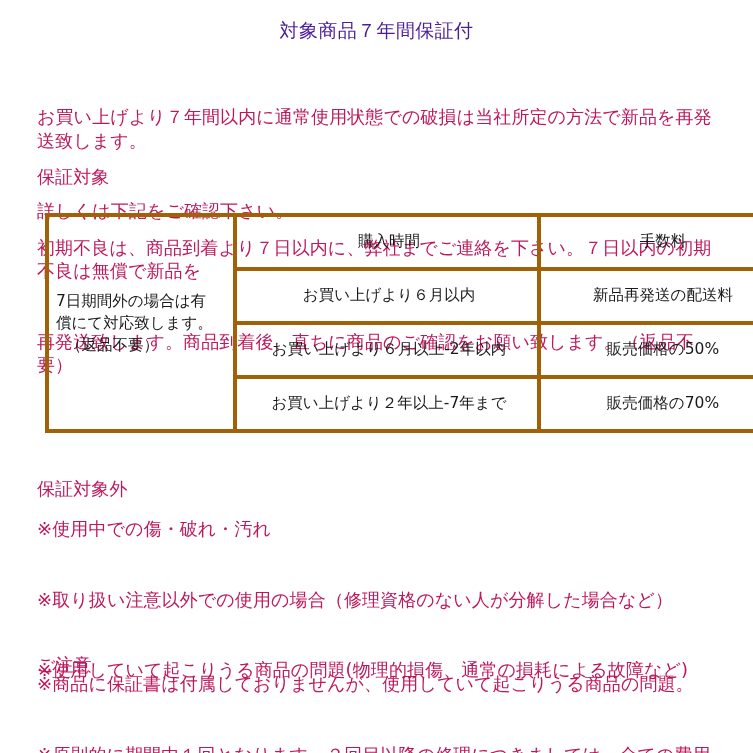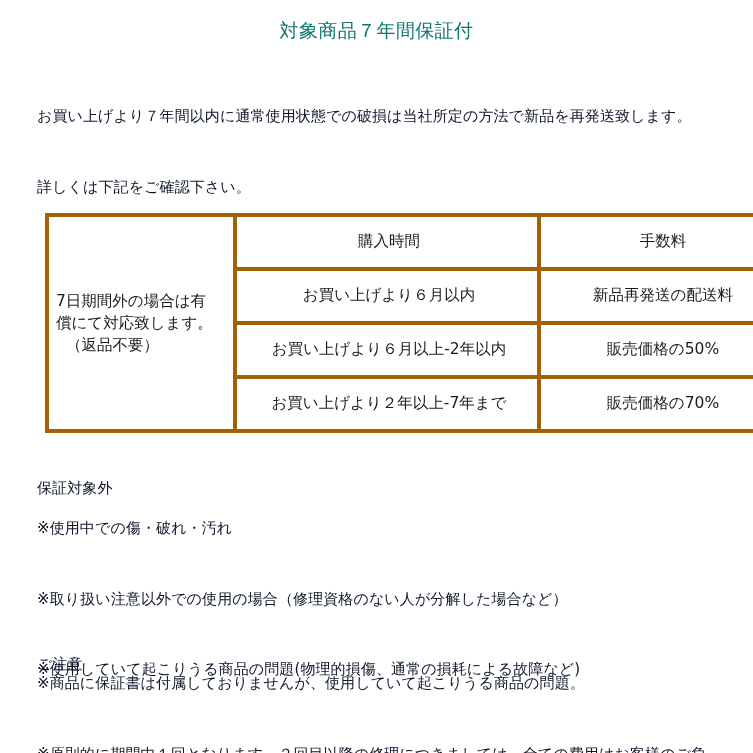--- a/index.html
+++ b/index.html
@@ -27,32 +27,32 @@
   .doc-title {
     position: absolute;
     left: 0;
     top: 17px;
     width: 753px;
     text-align: center;
     font-size: 19px;
     line-height: 26px;
     letter-spacing: 0.4px;
     font-weight: 400;
-    color: #0f766e;
+    color: #4c1d95;
   }
 
   
   .para {
     position: absolute;
     left: 37px;
     width: 680px;
-    font-size: 15px;
+    font-size: 18px;
     line-height: 23.5px;
     letter-spacing: 0.1px;
-    color: #0f172a;
+    color: #be185d;
     white-space: pre-wrap;
   }
   .para .line { display: block; }
 
   .intro   { top: 58px; }
   .cover   { top: 118px; }
   .exheading { top: 430px; }
   .exlist  { top: 470px; }
   .noteheading { top: 606px; }
   .notelist { top: 625px; }
@@ -102,20 +102,25 @@
 
 <div class="page">
 
   <div class="doc-title">対象商品７年間保証付</div>
 
   <div class="para intro">
     <span class="line">お買い上げより７年間以内に通常使用状態での破損は当社所定の方法で新品を再発送致します。</span>
     <span class="line">詳しくは下記をご確認下さい。</span>
   </div>
 
+  <div class="para cover">
+    <span class="line">保証対象</span>
+    <span class="line">初期不良は、商品到着より７日以内に、弊社までご連絡を下さい。７日以内の初期不良は無償で新品を</span>
+    <span class="line">再発送致します。商品到着後、直ちに商品のご確認をお願い致します。（返品不要）</span>
+  </div>
 
   <table class="warranty-table">
     <tbody>
       <tr>
         <td class="col-span-cell" rowspan="4">
           <span class="span-line">7日期間外の場合は有</span>
           <span class="span-line">償にて対応致します。</span>
           <span class="span-line indent">（返品不要）</span>
         </td>
         <td class="col-period head-period">購入時間</td>

